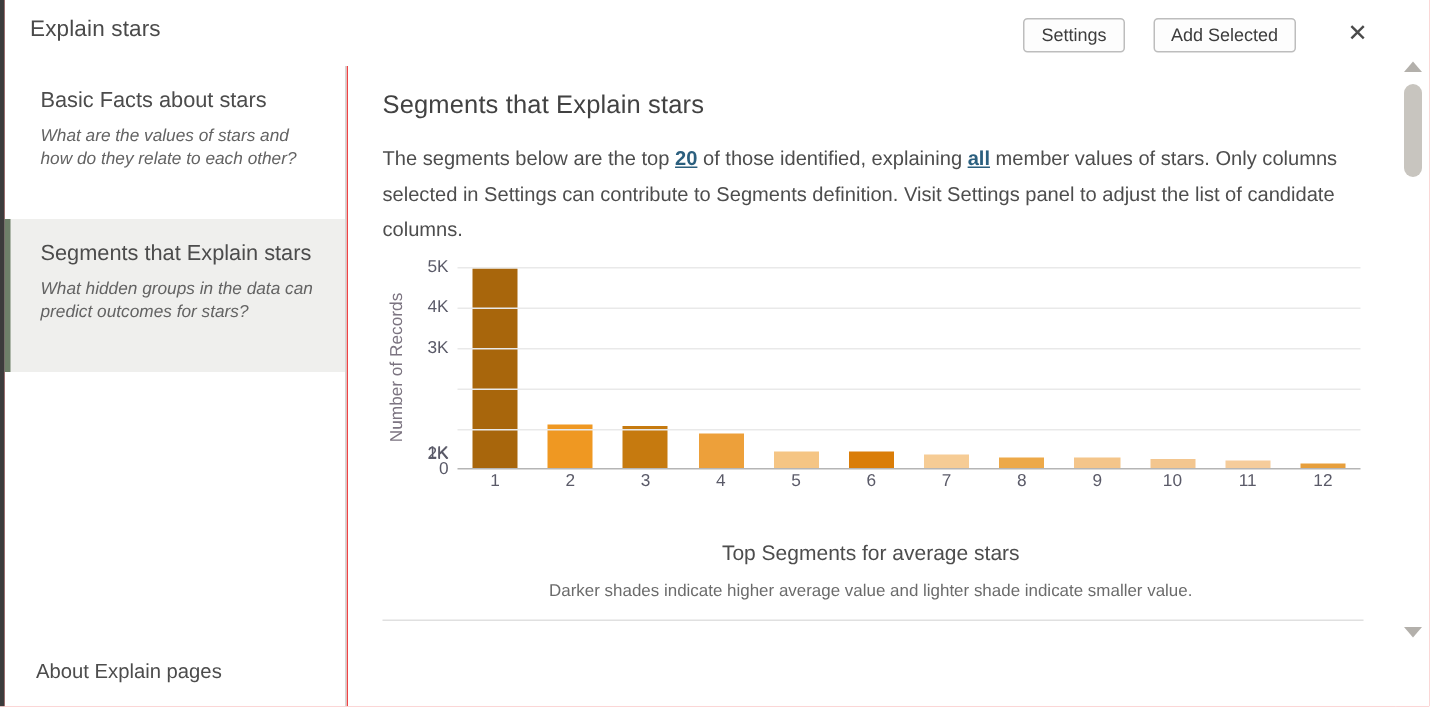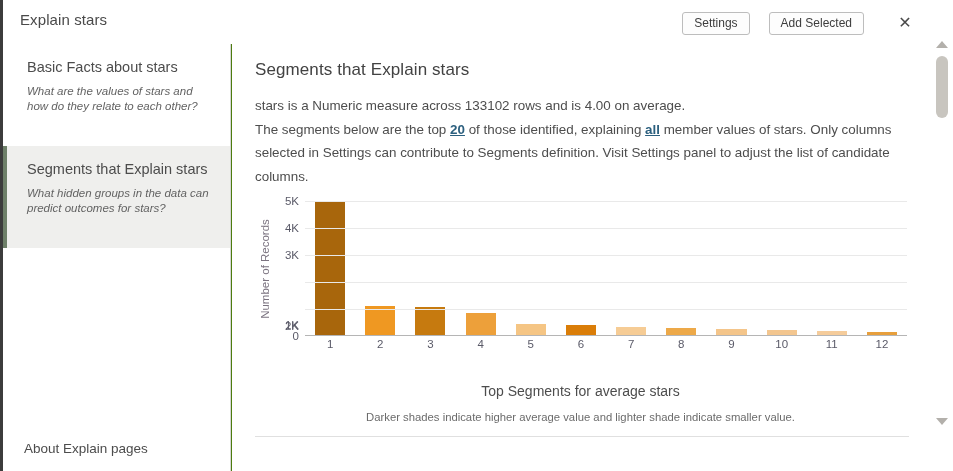--- a/index.html
+++ b/index.html
@@ -8,21 +8,21 @@
     width: 953px; height: 471px;
     overflow: hidden;
     background: #ffffff;
     font-family: "Liberation Sans", sans-serif;
     -webkit-font-smoothing: antialiased;
   }
 
   #app {
     position: relative;
     width: 953px; height: 471px;
-    background: #4d7c0f;
+    background: #ef4444;
     overflow: hidden;
   }
 
   
   .window-edge {
     position: absolute; left: 0; top: 0;
     width: 3px; height: 471px;
     background: #3c3c3c;
     z-index: 40;
   }
@@ -299,21 +299,20 @@
     </div>
     <div class="sidebar-footer">
       <span class="sidebar-footer-link">About Explain pages</span>
     </div>
   </div>
 
   <div class="main">
     <div class="content-inner">
       <h2 class="section-title">Segments that Explain stars</h2>
 
-      <p class="para">stars is a Numeric measure across 133102 rows and is 4.00 on average.</p>
 
       <p class="para"><span>The segments below are the top </span><span class="lnk">20</span><span> of those identified, explaining </span><span class="lnk">all</span><span> member values of stars. Only columns selected in Settings can contribute to Segments definition. Visit Settings panel to adjust the list of candidate columns.</span></p>
 
       <div class="chart-wrap">
         <div class="y-axis-title">
           <span>Number of Records</span>
         </div>
         <div class="y-labels" id="y-labels">
             <span style="top: 135px;">0</span>
             <span style="top: 124px; text-align: right;">1K</span>

